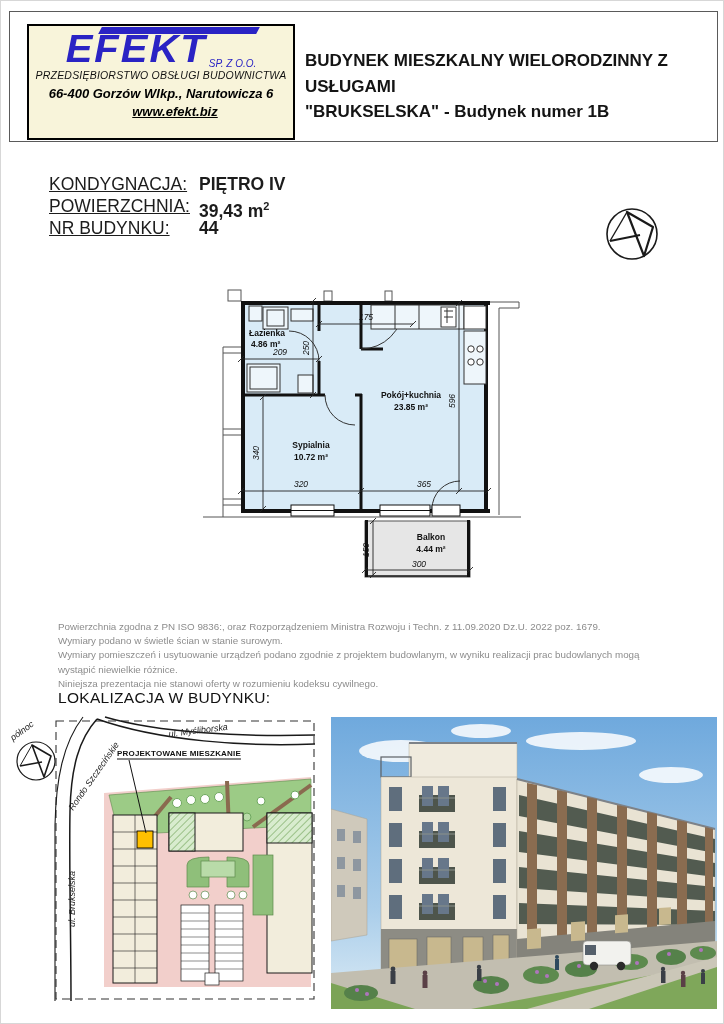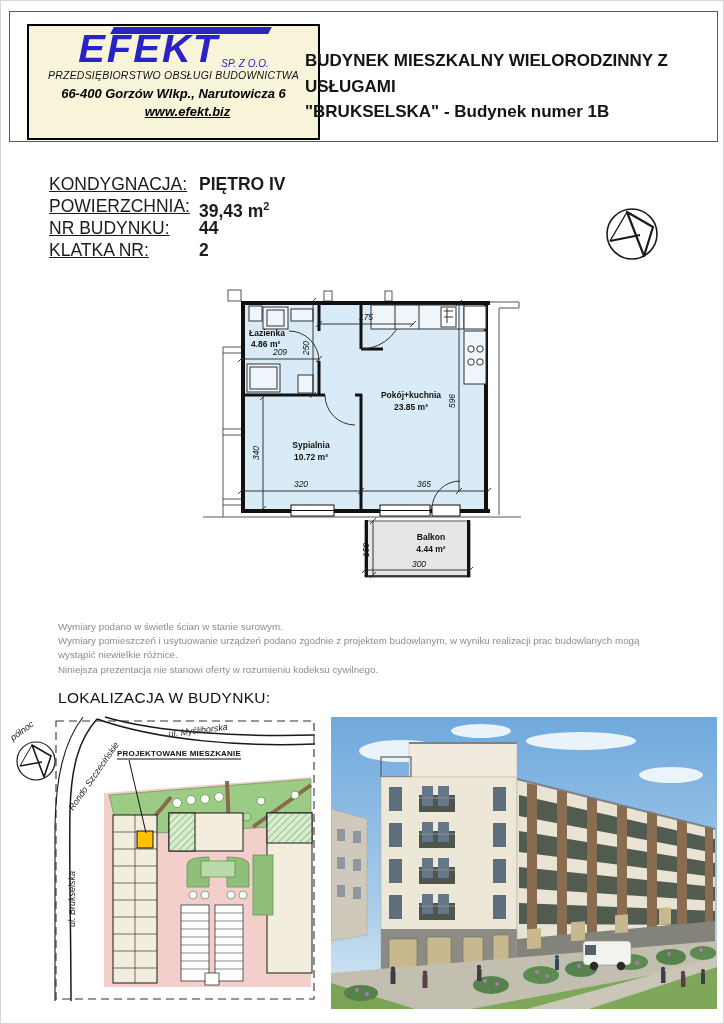--- a/index.html
+++ b/index.html
@@ -9,21 +9,21 @@
     position:relative; width:724px; height:1024px; background:#ffffff;
     margin:0 auto; overflow:hidden; border:1px solid #d7d7d7;
   }
 
   
   #header-box {
     position:absolute; left:8px; top:10px; width:709px; height:131px;
     border:1px solid #5a5a5a; background:#fff;
   }
   #logo-box {
-    position:absolute; left:17px; top:12px; width:293px; height:116px;
+    position:absolute; left:17px; top:12px; width:268px; height:116px;
     background:#f8f4da; border:2px solid #000; text-align:center; padding-top:3px;
   }
   .logo-mark { position:relative; display:inline-block; line-height:1; }
   .logo-bar { position:absolute; left:34px; top:-2px; width:158px; height:7px; background:#2a23c4; transform:skewX(-28deg); }
   .logo-name {
     font-size:40px; font-weight:bold; font-style:italic; color:#2a23c4;
     letter-spacing:2px; line-height:1.0; display:inline-block; transform:scaleY(.95);
   }
   .logo-suffix { font-size:10px; font-style:italic; color:#2a23c4; vertical-align:bottom; margin-left:2px; }
   .logo-subtitle { font-size:10.5px; font-style:italic; color:#111; margin-top:0px; letter-spacing:.2px; }
@@ -91,24 +91,20 @@
       <span class="detail-label">KONDYGNACJA:</span>
       <span class="detail-value">PIĘTRO IV</span>
     </div>
     <div class="detail-row">
       <span class="detail-label">POWIERZCHNIA:</span>
       <span class="detail-value"><span>39,43 m</span><sup>2</sup></span>
     </div>
     <div class="detail-row">
       <span class="detail-label">NR BUDYNKU:</span>
       <span class="detail-value">44</span>
-    </div>
-    <div class="detail-row">
-      <span class="detail-label">KLATKA NR:</span>
-      <span class="detail-value">2</span>
     </div>
   </div>
 
   <svg id="compass-header" width="56" height="56" viewBox="0 0 56 56">
     <circle cx="28" cy="28" r="25" fill="none" stroke="#1a1a1a" stroke-width="1.6"></circle>
     <path d="M 23,6 L 49,21 L 40,50 Z" fill="none" stroke="#1a1a1a" stroke-width="2.2" stroke-linejoin="round"></path>
     <path d="M 6,35 L 36,29" fill="none" stroke="#1a1a1a" stroke-width="2.2"></path>
     <path d="M 6,35 L 23,6" fill="none" stroke="#1a1a1a" stroke-width="1.4"></path>
   </svg>
 
@@ -245,20 +241,21 @@
       <text class="plan-dim" x="256" y="112" text-anchor="middle" transform="rotate(-90 256 112)">596</text>
       <text class="plan-dim" x="60" y="164" text-anchor="middle" transform="rotate(-90 60 164)">340</text>
       <text class="plan-dim" x="102" y="198" text-anchor="middle">320</text>
       <text class="plan-dim" x="225" y="198" text-anchor="middle">365</text>
       <text class="plan-dim" x="170" y="261" text-anchor="middle" transform="rotate(-90 170 261)">150</text>
       <text class="plan-dim" x="220" y="278" text-anchor="middle">300</text>
     </g>
   </svg>
 
   <div id="disclaimer">
+    <div>Powierzchnia zgodna z PN ISO 9836:, oraz Rozporządzeniem Ministra Rozwoju i Techn. z 11.09.2020 Dz.U. 2022 poz. 1679.</div>
     <div>Wymiary podano w świetle ścian w stanie surowym.</div>
     <div>Wymiary pomieszczeń i usytuowanie urządzeń podano zgodnie z projektem budowlanym, w wyniku realizacji prac budowlanych mogą wystąpić niewielkie różnice.</div>
     <div>Niniejsza prezentacja nie stanowi oferty w rozumieniu kodeksu cywilnego.</div>
   </div>
 
   <div id="location-heading">LOKALIZACJA W BUDYNKU:</div>
 
   <svg id="siteplan" width="312" height="292" viewBox="0 0 312 292">
     <defs>
       <pattern id="hatch" width="5" height="5" patternTransform="rotate(45)" patternUnits="userSpaceOnUse">

